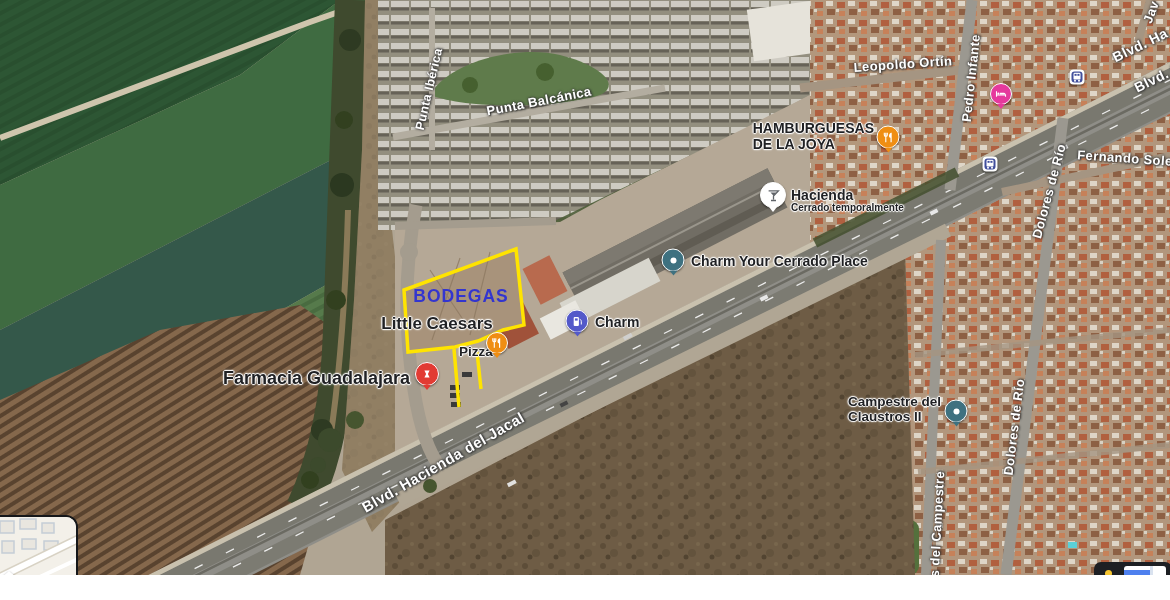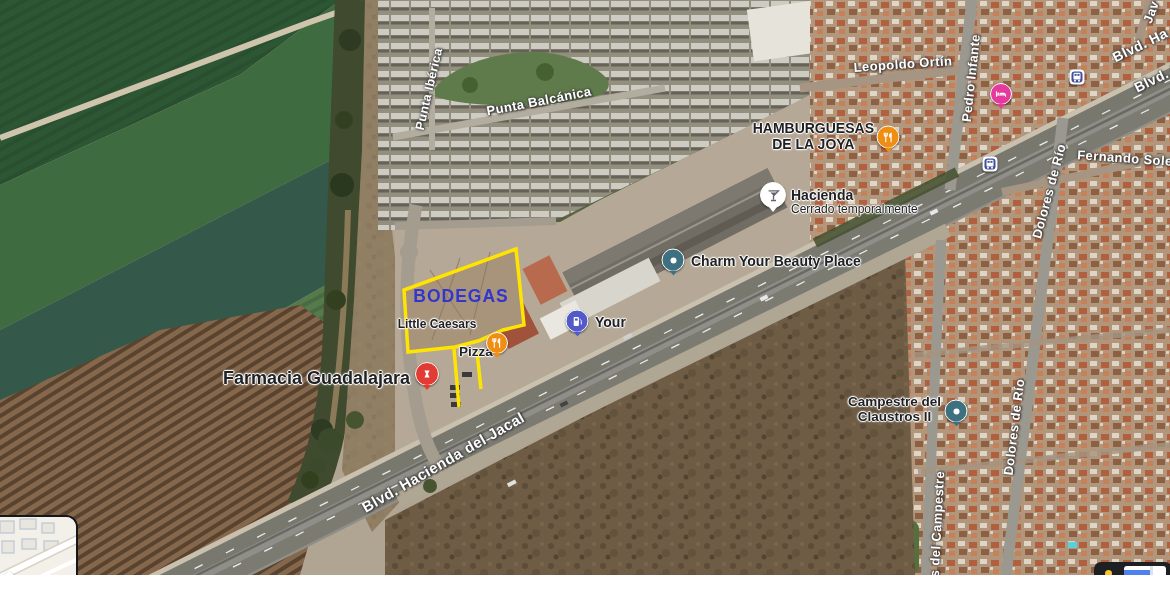--- a/index.html
+++ b/index.html
@@ -7,22 +7,22 @@
          font-family:"Liberation Sans",sans-serif;}
   .map{position:absolute;left:0;top:0;width:1170px;height:575px;overflow:hidden;background:#b0a593;}
   .map svg.base{position:absolute;left:0;top:0;}
   
   .st{position:absolute;color:#fff;font-weight:700;font-size:13px;letter-spacing:.4px;white-space:nowrap;
       text-shadow:0 0 3px rgba(55,55,55,.95),0 0 2px rgba(55,55,55,.9),1px 1px 2px rgba(45,45,45,.85);
       transform:translate(-50%,-50%);z-index:6;}
   
   .poi{position:absolute;color:#202124;font-weight:600;font-size:13.5px;white-space:nowrap;z-index:7;
        text-shadow:-1px 0 1px #fff,1px 0 1px #fff,0 -1px 1px #fff,0 1px 1px #fff,0 0 3px #fff;}
-  .poi.sub{font-size:12px;font-weight:400;}
-  .poi.right{text-align:center;}
+  .poi.sub{font-size:10px;font-weight:700;}
+  .poi.right{text-align:left;}
   
   .pin{position:absolute;border-radius:50%;display:flex;align-items:center;justify-content:center;
        border:1.6px solid #fff;box-shadow:0 1px 2px rgba(0,0,0,.45);z-index:8;transform:translate(-50%,-50%);}
   .pin::after{content:'';position:absolute;left:50%;top:100%;transform:translateX(-50%);
        border:4px solid transparent;border-top:5px solid var(--c);margin-top:0px;}
   .pin{--c:#ef8e13;background:var(--c);}
   .transit{position:absolute;width:15px;height:15px;background:#fff;border-radius:4px;z-index:8;
        transform:translate(-50%,-50%);display:flex;align-items:center;justify-content:center;
        box-shadow:0 1px 2px rgba(0,0,0,.4);}
   .transit .in{width:11.5px;height:11.5px;background:#414f9c;border-radius:3px;display:flex;align-items:center;justify-content:center;}
@@ -220,23 +220,23 @@
   <div class="st" style="left:1151px;top:12px;transform:translate(-50%,-50%) rotate(-70deg)">Jav</div>
 
   <div class="bodegas" style="left:461px;top:296px">BODEGAS</div>
 
   <div class="poi right" style="right:296px;top:121px;font-size:14px;line-height:15.5px">
     <div>HAMBURGUESAS</div>
     <div>DE LA JOYA</div>
   </div>
   <div class="poi" style="left:791px;top:187px;font-size:14px">Hacienda</div>
   <div class="poi sub" style="left:791px;top:202px">Cerrado temporalmente</div>
-  <div class="poi" style="left:691px;top:253px;font-size:14px">Charm Your Beauty Place</div>
-  <div class="poi" style="left:595px;top:314px;font-size:14px">Your</div>
-  <div class="poi" style="left:437px;top:324px;transform:translate(-50%,-50%);font-size:12px">Little Caesars</div>
+  <div class="poi" style="left:691px;top:253px;font-size:14px">Charm Your Cerrado Place</div>
+  <div class="poi" style="left:595px;top:314px;font-size:14px">Charm</div>
+  <div class="poi" style="left:437px;top:324px;transform:translate(-50%,-50%);font-size:17px">Little Caesars</div>
   <div class="poi" style="left:476px;top:351px;transform:translate(-50%,-50%)">Pizza</div>
   <div class="poi right" style="right:760px;top:368px;font-size:18px">Farmacia Guadalajara</div>
   <div class="poi right" style="right:229px;top:395px;line-height:14.5px">
     <div>Campestre del</div>
     <div>Claustros II</div>
   </div>
 
   <div class="pin" style="--c:#ef8e13;left:888px;top:137px;width:21px;height:21px">
     <svg width="12" height="12" viewBox="0 0 12 12">
       <path d="M3.3,1.2 V5 M1.8,1.2 V3.4 a1.5,1.5 0 0 0 3,0 V1.2 M3.3,5 V10.8" stroke="#fff" stroke-width="1.1" fill="none"></path>

